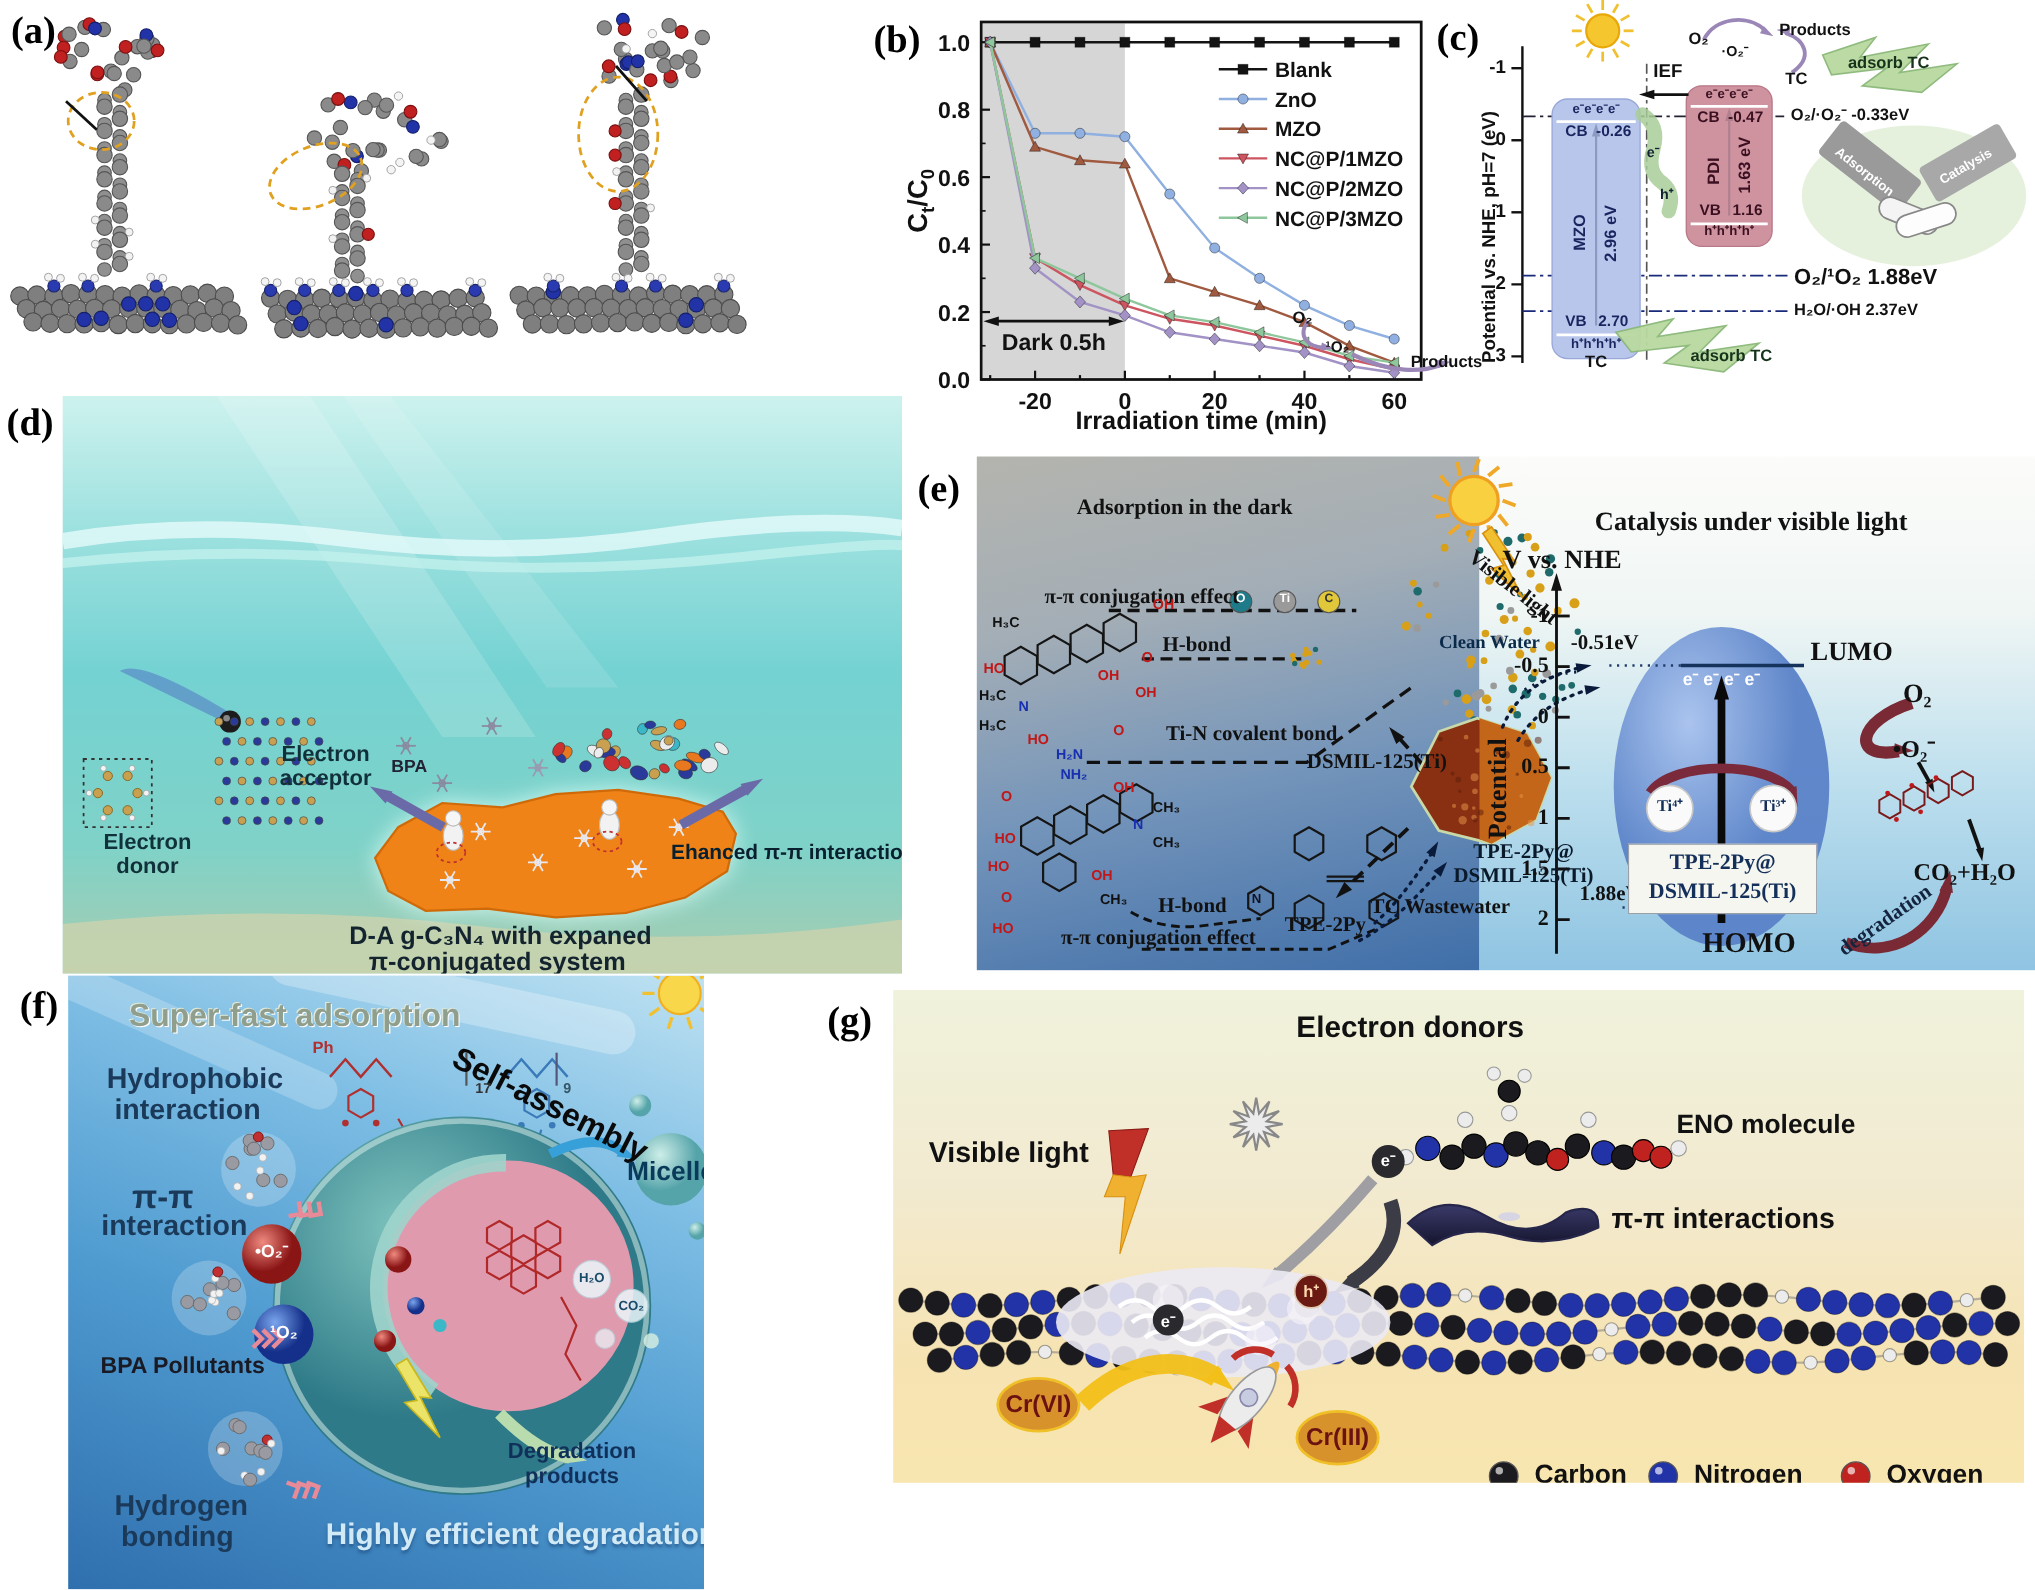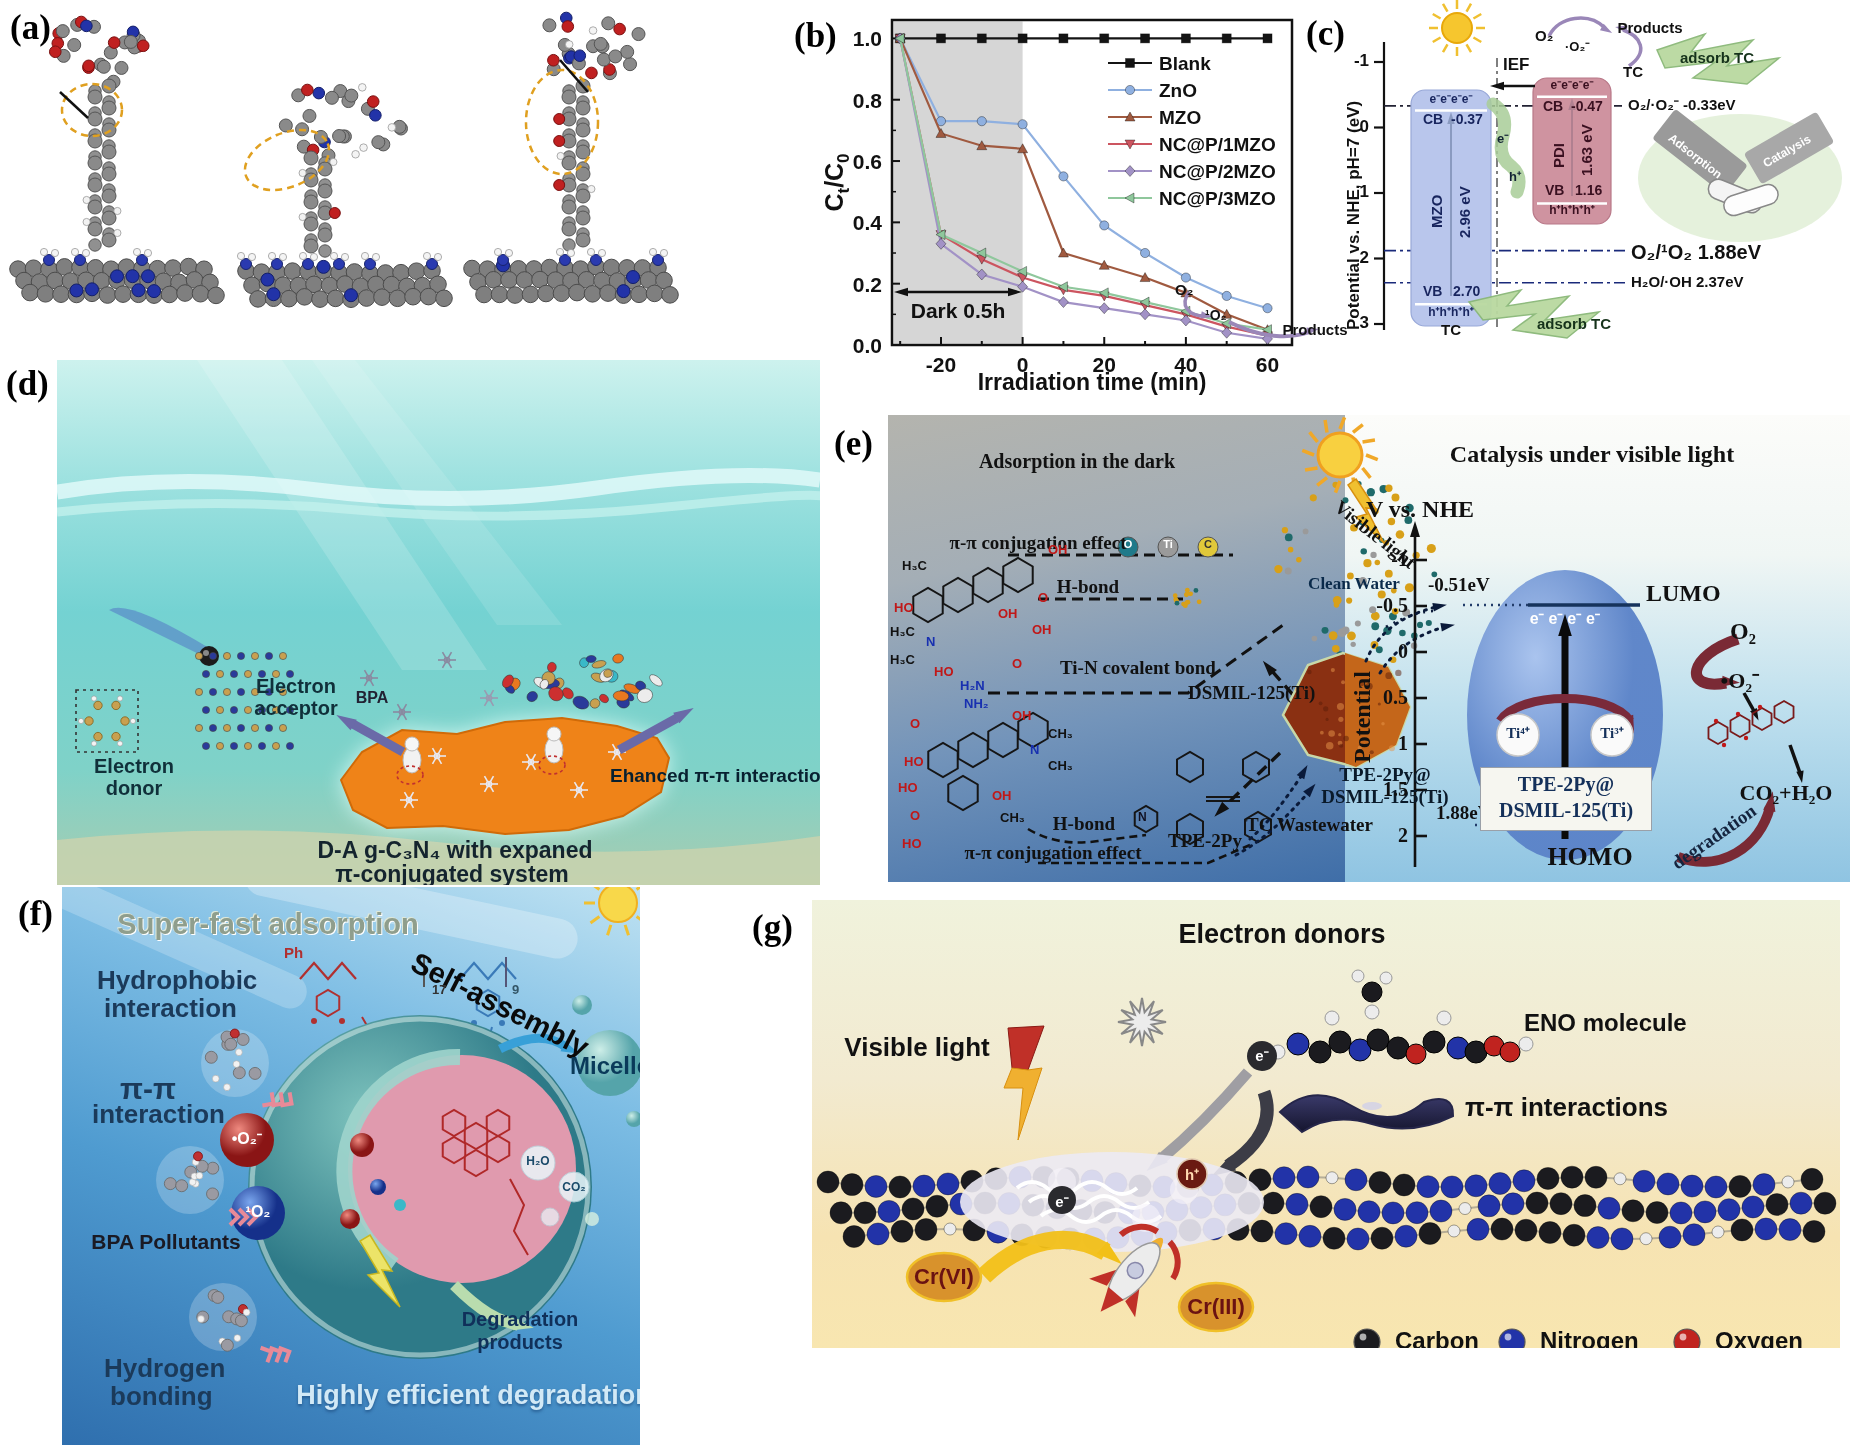--- a/index.html
+++ b/index.html
@@ -570,21 +570,21 @@
         <path d="M0 -6 L3.7199999999999998 6 L-3.7199999999999998 6 Z" fill="#9a87b8" transform="translate(90 316) rotate(100)"></path>
         <path d="M112,322 C148,340 176,338 192,332" fill="none" stroke="#9a87b8" stroke-width="4"></path>
         <path d="M0 -6 L3.7199999999999998 6 L-3.7199999999999998 6 Z" fill="#9a87b8" transform="translate(196 330) rotate(80)"></path>
         <polygon points="352,302 404,290 390,306 452,296 428,320 482,312 450,338 396,330 418,314 366,320" fill="#b9d9a0" stroke="#8ab878" stroke-width="1.5" opacity="0.95"></polygon>
       </svg>
     <span class="t b" style="left:228px;top:330px;font-size:17px;transform:rotate(-90deg);transform-origin:0 0">Potential vs. NHE, pH=7 (eV)</span>
     <span class="t b" style="left:386px;top:56px;font-size:17px">IEF</span>
 
     <span class="t b c" style="left:334px;top:93px;font-size:12px;color:#18255e">e⁻e⁻e⁻e⁻</span>
     <span class="t b" style="left:306px;top:112px;font-size:14px;color:#18255e">CB</span>
-    <span class="t b" style="left:334px;top:112px;font-size:14px;color:#18255e">-0.37</span>
+    <span class="t b" style="left:334px;top:112px;font-size:14px;color:#18255e">-0.26</span>
     <span class="t b" style="left:312px;top:228px;font-size:15px;color:#18255e;transform:rotate(-90deg);transform-origin:0 0">MZO</span>
     <span class="t b" style="left:340px;top:238px;font-size:15px;color:#18255e;transform:rotate(-90deg);transform-origin:0 0">2.96 eV</span>
     <span class="t b" style="left:306px;top:284px;font-size:14px;color:#18255e">VB</span>
     <span class="t b" style="left:336px;top:284px;font-size:14px;color:#18255e">2.70</span>
     <span class="t b c" style="left:334px;top:306px;font-size:12px;color:#18255e">h⁺h⁺h⁺h⁺</span>
 
     <span class="t b c" style="left:455px;top:79px;font-size:12px;color:#3a1020">e⁻e⁻e⁻e⁻</span>
     <span class="t b" style="left:426px;top:99px;font-size:14px;color:#3a1020">CB</span>
     <span class="t b" style="left:454px;top:99px;font-size:14px;color:#3a1020">-0.47</span>
     <span class="t b" style="left:434px;top:168px;font-size:15px;color:#3a1020;transform:rotate(-90deg);transform-origin:0 0">PDI</span>
@@ -983,21 +983,21 @@
         <circle cx="872" cy="292" r="2.2" fill="#c01818"></circle>
         <circle cx="836" cy="330" r="2.2" fill="#c01818"></circle>
         <circle cx="858" cy="323" r="2.2" fill="#c01818"></circle>
         <line x1="902" y1="330" x2="912" y2="358" stroke="#111" stroke-width="3.5"></line>
         <path d="M0 -6 L3.7199999999999998 6 L-3.7199999999999998 6 Z" fill="#111" transform="translate(913 362) rotate(170)"></path>
         <path d="M790,442 C832,458 872,432 882,392" fill="none" stroke="#7a2a35" stroke-width="10"></path>
         <path d="M0 -10 L6.2 10 L-6.2 10 Z" fill="#7a2a35" transform="translate(883 386) rotate(10)"></path>
       </svg>
 
     <span class="t b c serif" style="left:189px;top:36px;font-size:20px;z-index:5">Adsorption in the dark</span>
-    <span class="t b c serif" style="left:704px;top:27px;font-size:24px;z-index:5">Catalysis under visible light</span>
+    <span class="t b c serif" style="left:704px;top:48px;font-size:24px;z-index:5">Catalysis under visible light</span>
 
     <span class="t b c serif" style="left:150px;top:118px;font-size:19px;z-index:5">π-π conjugation effect</span>
     <span class="t b c serif" style="left:200px;top:162px;font-size:19px;z-index:5">H-bond</span>
     <span class="t b serif" style="left:172px;top:243px;font-size:19px;z-index:5">Ti-N covalent bond</span>
     <span class="t b serif" style="left:300px;top:268px;font-size:19px;z-index:5">DSMIL-125(Ti)</span>
     <span class="t b c serif" style="left:196px;top:399px;font-size:19px;z-index:5">H-bond</span>
     <span class="t b c serif" style="left:165px;top:428px;font-size:19px;z-index:5">π-π conjugation effect</span>
     <span class="t b serif" style="left:280px;top:416px;font-size:19px;z-index:5">TPE-2Py</span>
     <span class="t b" style="left:250px;top:396px;font-size:12px;color:#112;z-index:5">N</span>
     <span class="t b serif" style="left:358px;top:400px;font-size:19px;z-index:5">TC Wastewater</span>

